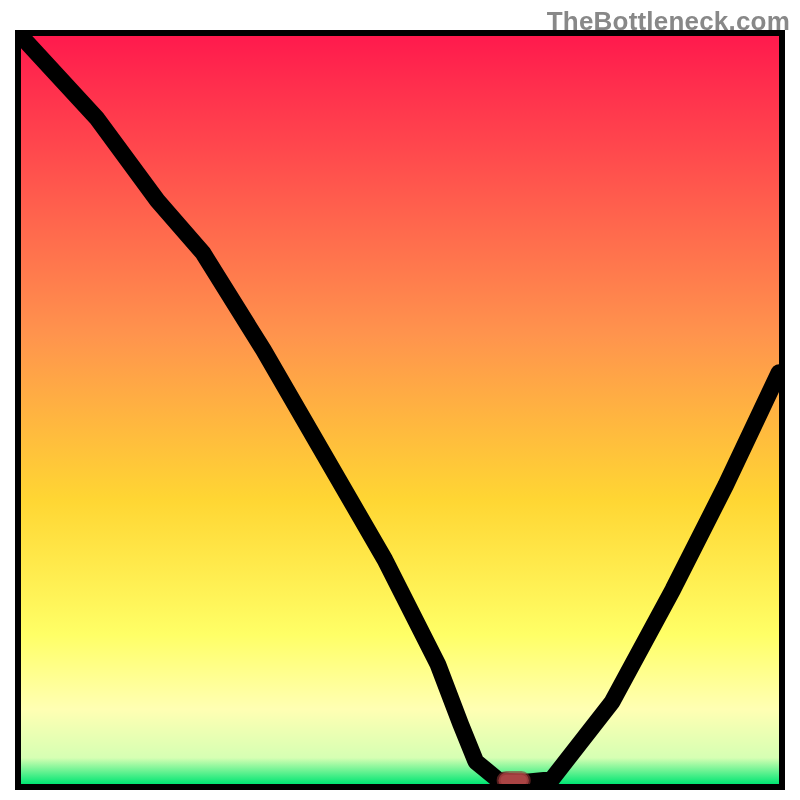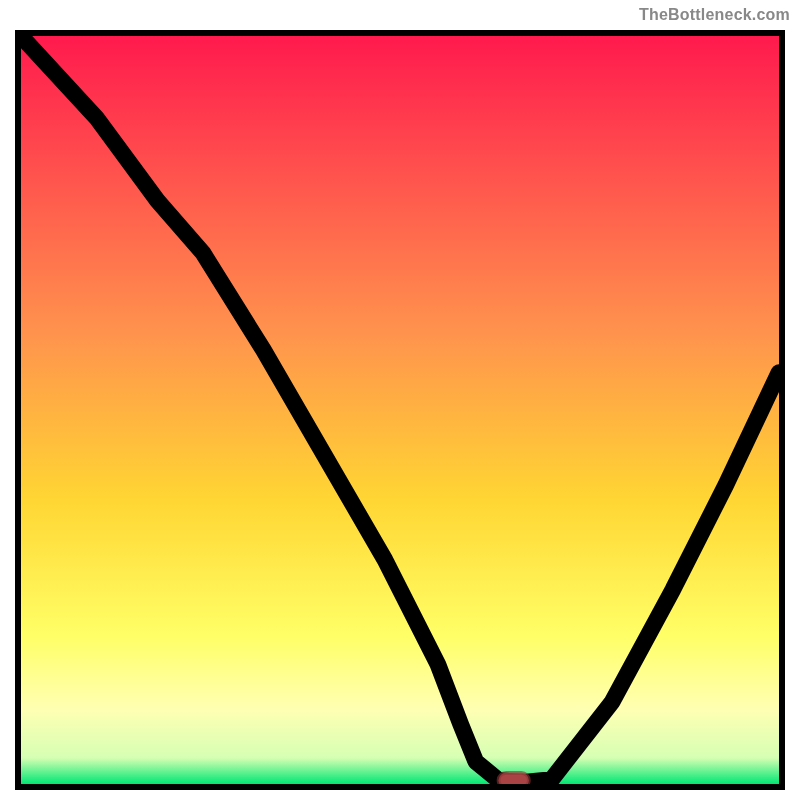--- a/index.html
+++ b/index.html
@@ -12,21 +12,21 @@
   }
   .container {
     position: relative;
     width: 800px;
     height: 800px;
   }
   .watermark {
     position: absolute;
     top: 6px;
     right: 10px;
-    font-size: 16px;
+    font-size: 26px;
     font-weight: bold;
     color: #888888;
     letter-spacing: 0.2px;
   }
   .frame {
     position: absolute;
     left: 15px;
     top: 30px;
     width: 770px;
     height: 760px;

